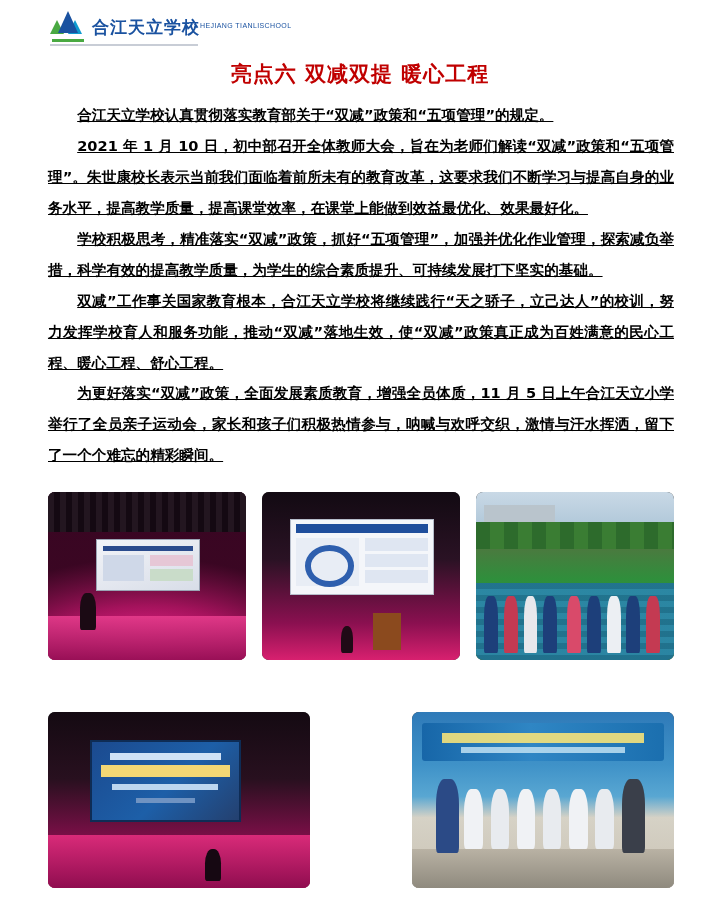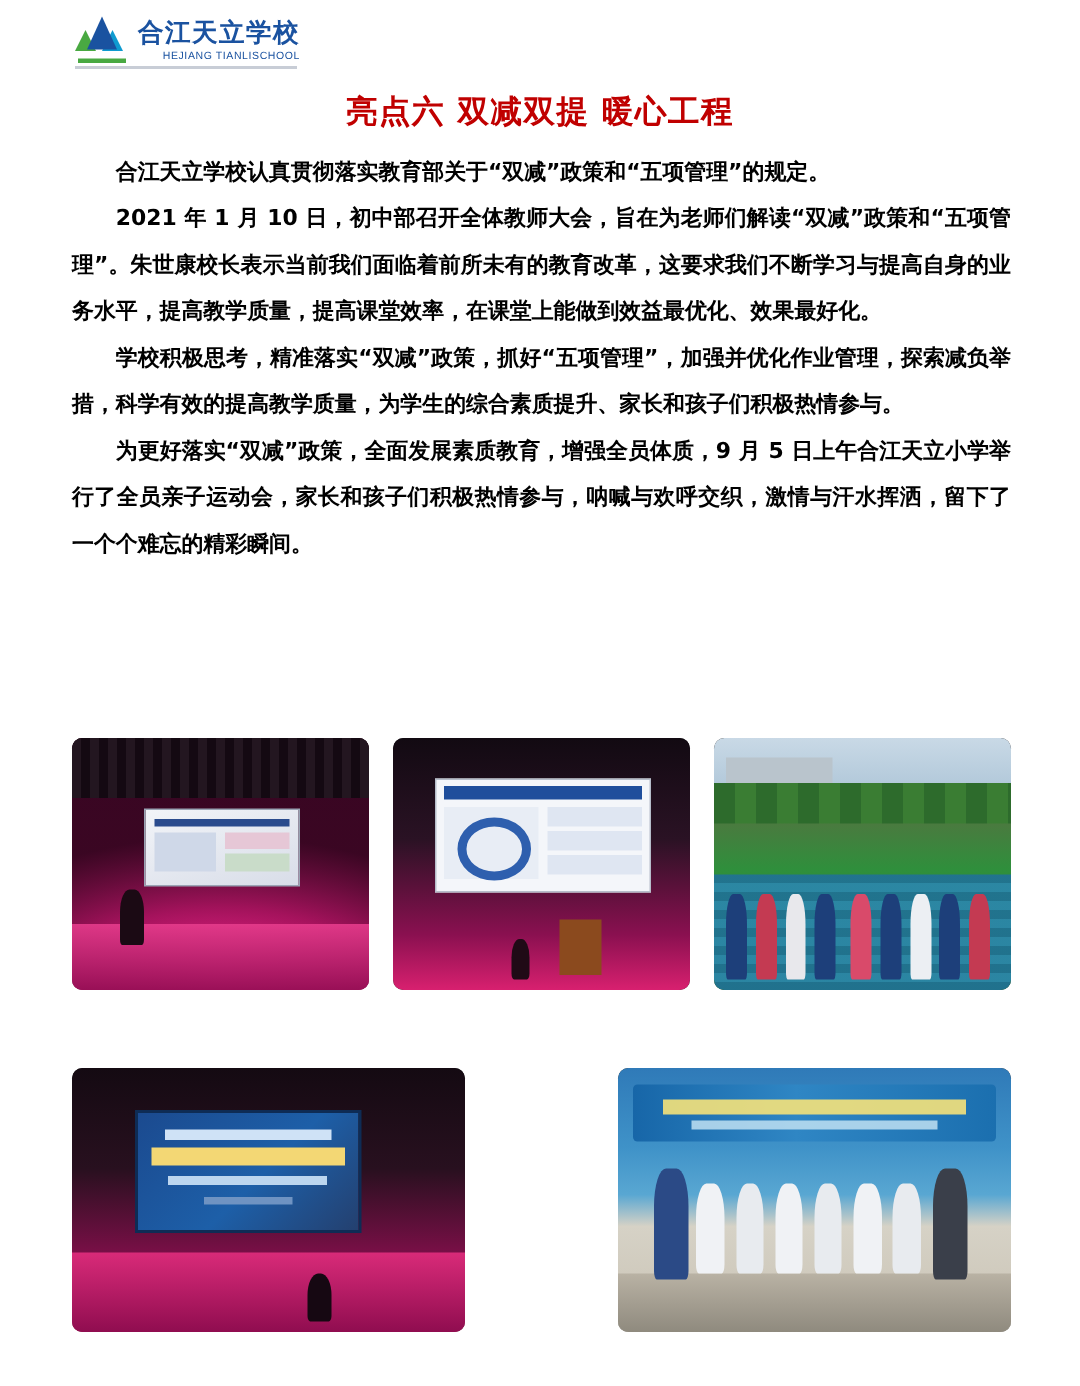--- a/index.html
+++ b/index.html
@@ -60,21 +60,21 @@
     border-right-width: 7px;
   }
   .logo-mark .bar {
     position: absolute;
     left: 2px; bottom: 2px;
     width: 32px; height: 3px;
     background: #49a942;
   }
   .logo-text {
     display: flex;
-    flex-direction: column;
+    flex-direction: row;
     justify-content: center;
     line-height: 1;
     text-align: right;
   }
   .logo-cn {
     font-family: "DejaVu Sans", "Liberation Sans", sans-serif;
     font-size: 17px;
     font-weight: bold;
     color: #1a52a0;
     letter-spacing: 1px;
@@ -118,20 +118,21 @@
     font-size: 14.6px;
     font-weight: bold;
     color: #000000;
     line-height: 2.12;
     text-align: justify;
     text-justify: inter-ideograph;
   }
   .body-text p {
     margin: 0 0 0 0;
     text-indent: 2em;
+    text-decoration: underline;
   }
 
   
   .photos-row1 {
     position: absolute;
     left: 48px;
     top: 492px;
     width: 626px;
     display: flex;
     justify-content: space-between;
@@ -303,22 +304,23 @@
       <span class="logo-en">HEJIANG TIANLISCHOOL</span>
     </div>
   </div>
   <div class="logo-underline"></div>
 
   <div class="doc-title">亮点六    双减双提  暖心工程</div>
 
   <div class="body-text">
     <p>合江天立学校认真贯彻落实教育部关于“双减”政策和“五项管理”的规定。</p>
     <p>2021 年 1 月 10 日，初中部召开全体教师大会，旨在为老师们解读“双减”政策和“五项管理”。朱世康校长表示当前我们面临着前所未有的教育改革，这要求我们不断学习与提高自身的业务水平，提高教学质量，提高课堂效率，在课堂上能做到效益最优化、效果最好化。</p>
-    <p>学校积极思考，精准落实“双减”政策，抓好“五项管理”，加强并优化作业管理，探索减负举措，科学有效的提高教学质量，为学生的综合素质提升、家长和孩子们积极热情参与。</p>
-    <p>为更好落实“双减”政策，全面发展素质教育，增强全员体质，9 月 5 日上午合江天立小学举行了全员亲子运动会，家长和孩子们积极热情参与，呐喊与欢呼交织，激情与汗水挥洒，留下了一个个难忘的精彩瞬间。</p>
+    <p>学校积极思考，精准落实“双减”政策，抓好“五项管理”，加强并优化作业管理，探索减负举措，科学有效的提高教学质量，为学生的综合素质提升、可持续发展打下坚实的基础。</p>
+    <p>双减”工作事关国家教育根本，合江天立学校将继续践行“天之骄子，立己达人”的校训，努力发挥学校育人和服务功能，推动“双减”落地生效，使“双减”政策真正成为百姓满意的民心工程、暖心工程、舒心工程。</p>
+    <p>为更好落实“双减”政策，全面发展素质教育，增强全员体质，11 月 5 日上午合江天立小学举行了全员亲子运动会，家长和孩子们积极热情参与，呐喊与欢呼交织，激情与汗水挥洒，留下了一个个难忘的精彩瞬间。</p>
   </div>
 
   <div class="photos-row1">
     <div class="photo p1">
       <div class="inner">
         <div class="ceiling"></div>
         <div class="screen">
           <div class="bar1"></div>
             <div class="bar2"></div>
             <div class="bar3"></div>

